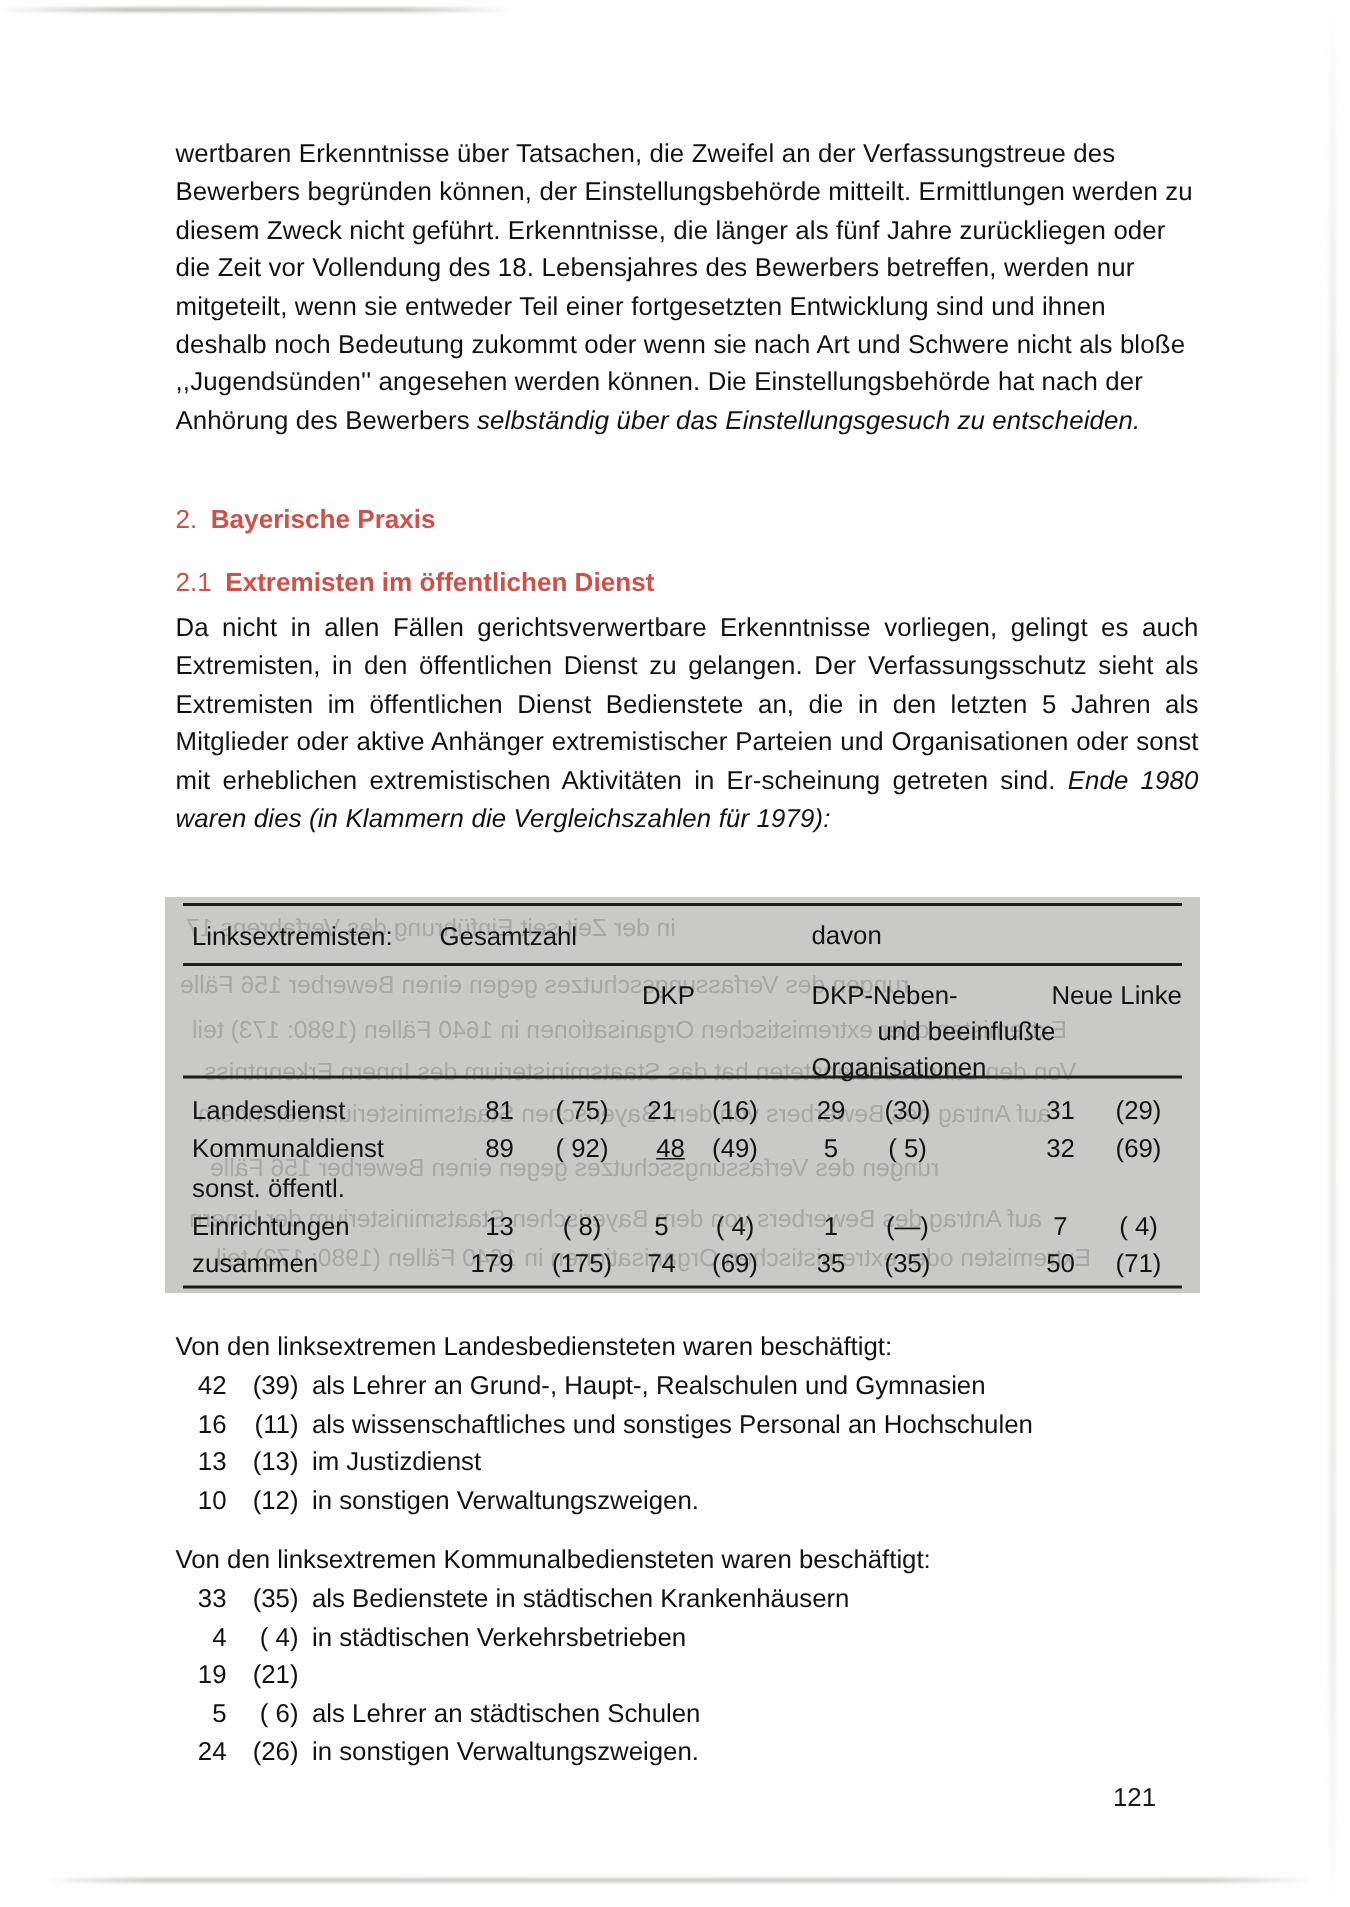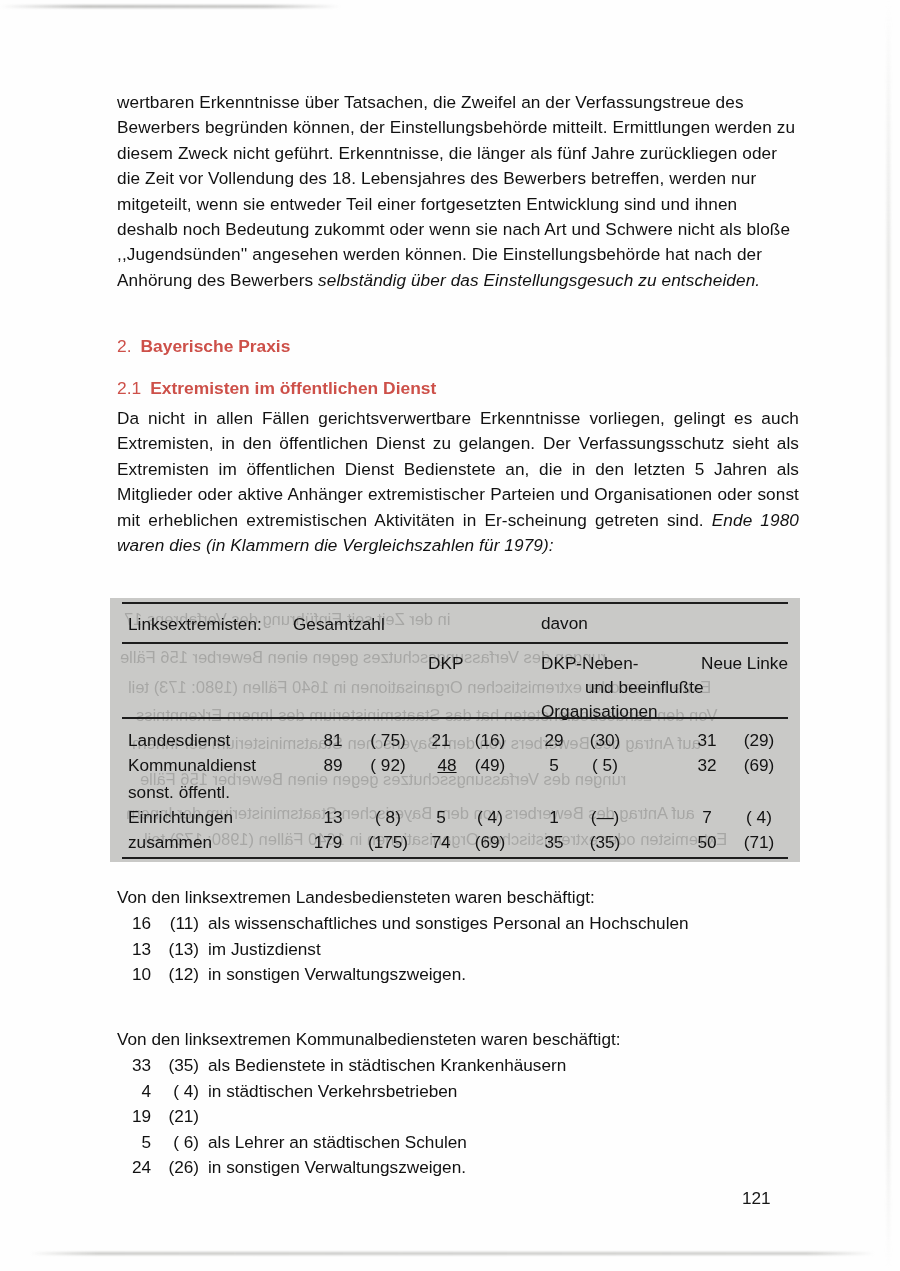--- a/index.html
+++ b/index.html
@@ -241,20 +241,25 @@
   <div class="tbl-cell num-cell" style="left:355px; top:232px; width:50px;">(69)</div>
   <div class="tbl-cell num-cell" style="left:424px; top:232px; width:40px;">35</div>
   <div class="tbl-cell num-cell" style="left:468px; top:232px; width:54px;">(35)</div>
   <div class="tbl-cell num-cell" style="left:577px; top:232px; width:40px;">50</div>
   <div class="tbl-cell num-cell" style="left:623px; top:232px; width:52px;">(71)</div>
 </div>
 
 <div class="list-block" id="block-land">
   <p class="lead">Von den linksextremen Landesbediensteten waren beschäftigt:</p>
   <div class="list-row">
+    <span class="n">42</span>
+    <span class="p">(39)</span>
+    <span class="t">als Lehrer an Grund-, Haupt-, Realschulen und Gymnasien</span>
+  </div>
+  <div class="list-row">
     <span class="n">16</span>
     <span class="p">(11)</span>
     <span class="t">als wissenschaftliches und sonstiges Personal an Hochschulen</span>
   </div>
   <div class="list-row">
     <span class="n">13</span>
     <span class="p">(13)</span>
     <span class="t">im Justizdienst</span>
   </div>
   <div class="list-row">

